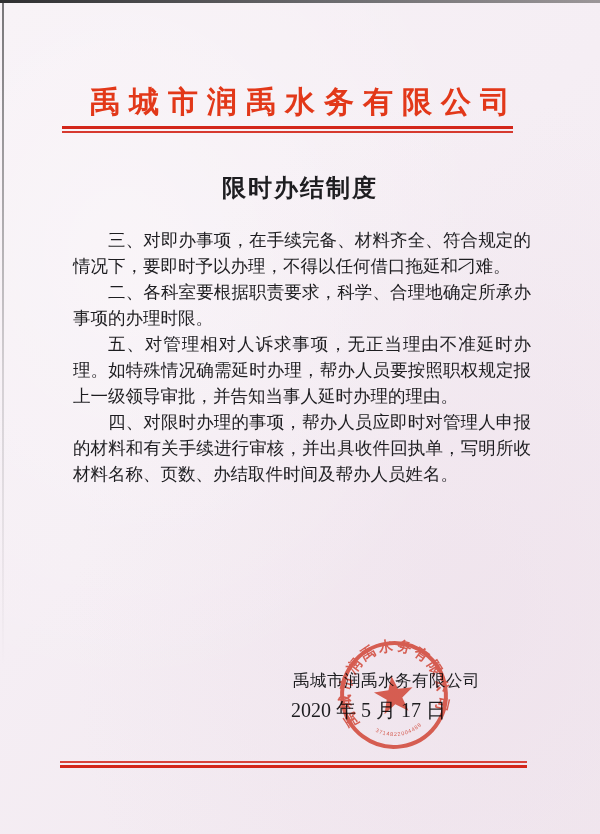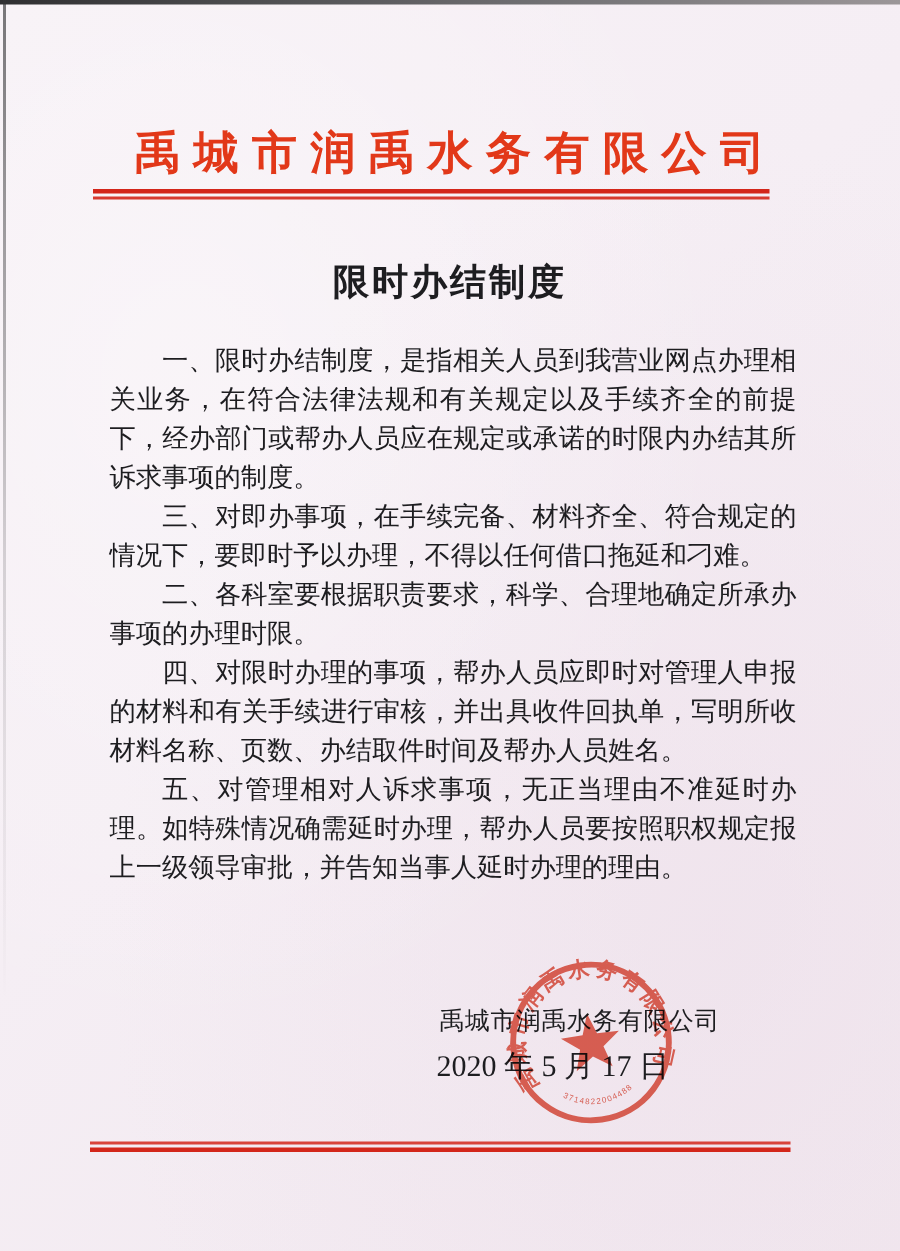--- a/index.html
+++ b/index.html
@@ -87,25 +87,24 @@
 
   <div class="head-rule">
     <div class="thick"></div>
     <div class="gap"></div>
     <div class="thin"></div>
   </div>
 
   <div class="doc-title">限时办结制度</div>
 
   <div class="doc-body">
-      <p>一、限时办结制度，是指相关人员到我营业网点办理相关业务，在符合法律法规和有关规定以及手续齐全的前提下，经办部门或帮办人员应在规定或承诺的时限内办结其所诉求事项的制度。</p>
       <p>三、对即办事项，在手续完备、材料齐全、符合规定的情况下，要即时予以办理，不得以任何借口拖延和刁难。</p>
       <p>二、各科室要根据职责要求，科学、合理地确定所承办事项的办理时限。</p>
+      <p>五、对管理相对人诉求事项，无正当理由不准延时办理。如特殊情况确需延时办理，帮办人员要按照职权规定报上一级领导审批，并告知当事人延时办理的理由。</p>
       <p>四、对限时办理的事项，帮办人员应即时对管理人申报的材料和有关手续进行审核，并出具收件回执单，写明所收材料名称、页数、办结取件时间及帮办人员姓名。</p>
-      <p>五、对管理相对人诉求事项，无正当理由不准延时办理。如特殊情况确需延时办理，帮办人员要按照职权规定报上一级领导审批，并告知当事人延时办理的理由。</p>
     </div>
 
   <div class="signature">禹城市润禹水务有限公司</div>
   <div class="sign-date">2020 年 5 月 17 日</div>
 
   <svg class="stamp" viewBox="0 0 200 200" xmlns="http://www.w3.org/2000/svg">
     <circle cx="100" cy="100" r="91" fill="none" stroke="#dd4531" stroke-width="7"></circle>
     <polygon fill="#dd4531" points="100,66 108.5,90.3 134.2,90.9 113.8,106.5 121.2,131.1 100,116.5 78.8,131.1 86.2,106.5 65.8,90.9 91.5,90.3"></polygon>
     <defs>
       <path id="arcTop" d="M 29.3,133 A 78,78 0 1 1 170.7,133" fill="none"></path>

